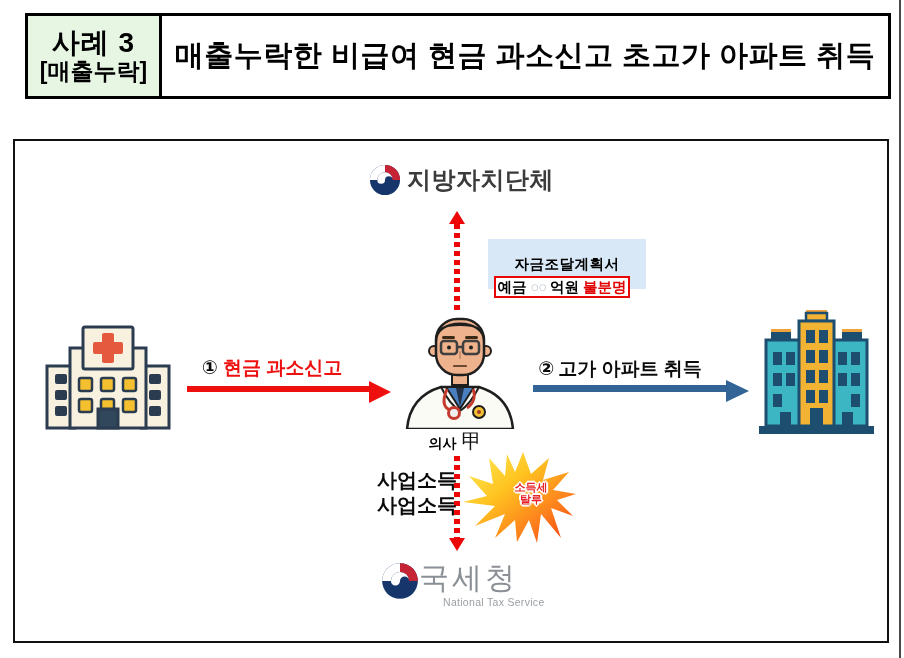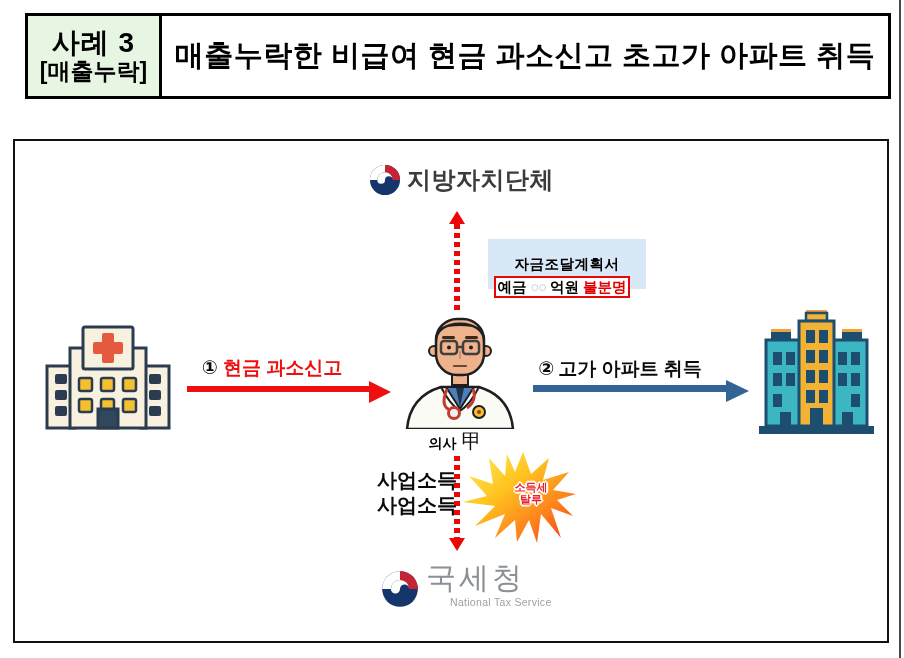--- a/index.html
+++ b/index.html
@@ -20,21 +20,21 @@
              font-size:29px;font-weight:900;color:#000;letter-spacing:0.5px;white-space:nowrap;}
 
   
   .panel{position:absolute;left:13px;top:139px;width:876px;height:504px;border:2px solid #111;
          box-sizing:border-box;background:#fff;}
   .abs{position:absolute;}
 
   
   .gov-group{left:354px;top:23px;display:flex;align-items:center;gap:6px;}
   .gov-name{font-size:24px;font-weight:700;color:#3b3b3b;letter-spacing:0.5px;white-space:nowrap;}
-  .nts-group{left:366px;top:421px;display:flex;align-items:flex-end;gap:7px;}
+  .nts-group{left:366px;top:421px;display:flex;align-items:flex-start;}
   .nts-col{display:flex;flex-direction:column;}
   .nts-name{font-size:30px;font-weight:500;color:#8b9096;letter-spacing:3px;line-height:1.05;white-space:nowrap;}
   .nts-sub{font-size:10.5px;color:#9aa0a6;letter-spacing:0.3px;margin-top:2px;white-space:nowrap;margin-left:24px;}
 
   
   .dot-line{width:6px;background-image:repeating-linear-gradient(to bottom,#ec0606 0 5px,transparent 5px 9px);}
   .tri-up{width:0;height:0;border-left:8px solid transparent;border-right:8px solid transparent;
           border-bottom:13px solid #ec0606;}
   .tri-down{width:0;height:0;border-left:8px solid transparent;border-right:8px solid transparent;
             border-top:13px solid #ec0606;}

